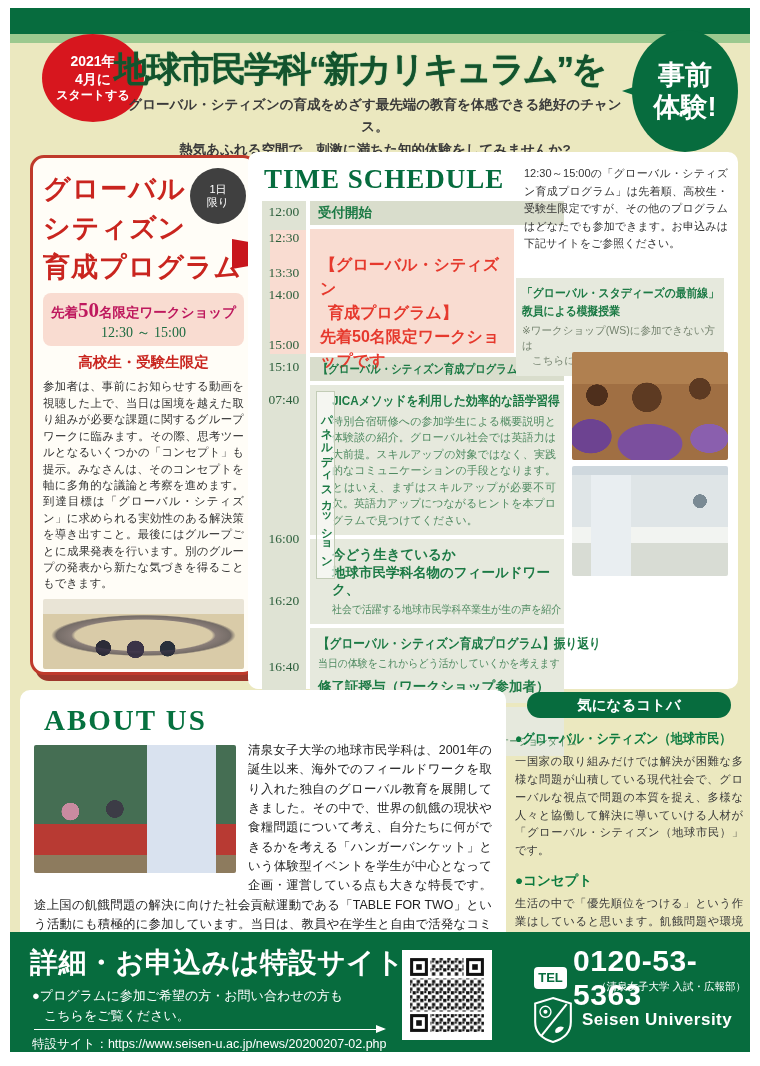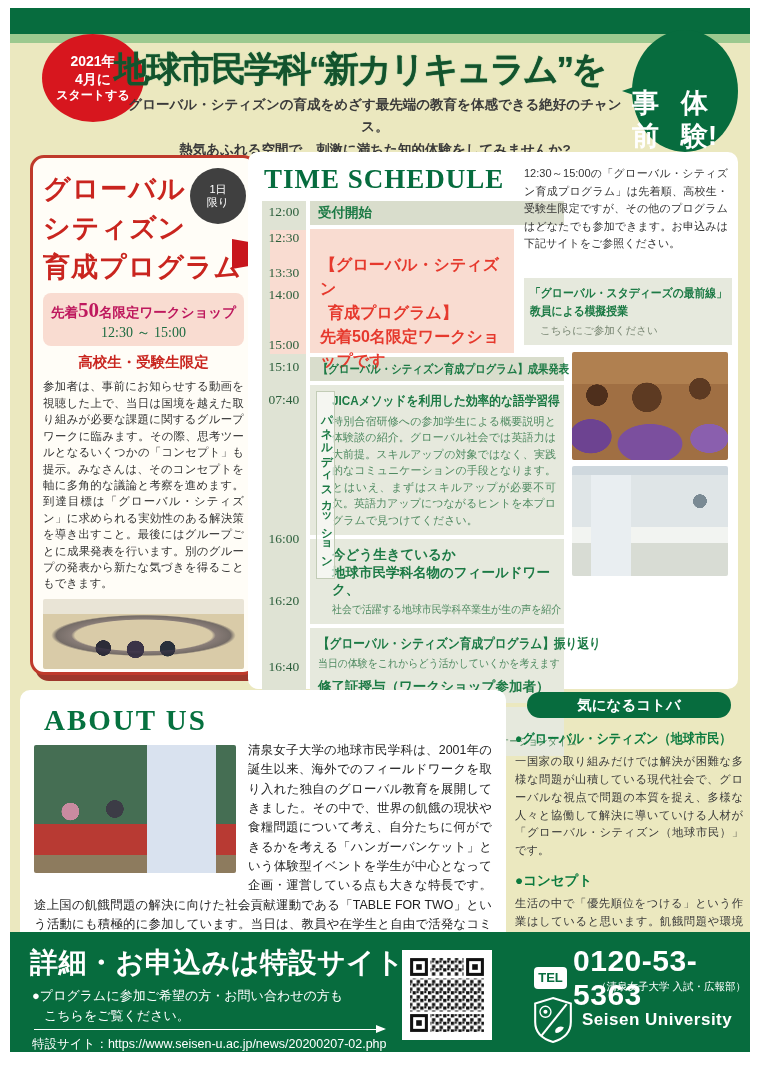--- a/index.html
+++ b/index.html
@@ -14,22 +14,22 @@
     background:#d7161e;color:#fff;display:flex;flex-direction:column;justify-content:center;
     align-items:center;text-align:center;font-weight:bold;line-height:1.25;}
   .badge-start .l1,.badge-start .l2{font-size:14px;}
   .badge-start .l3{font-size:12px;}
   .main-title{position:absolute;left:104px;top:38px;width:530px;font-size:35px;font-weight:700;
     color:#14532d;letter-spacing:-2.5px;white-space:nowrap;
     text-shadow:0 0 1px #06713f;}
   .subtitle{position:absolute;left:110px;top:86px;width:510px;text-align:center;color:#3a3a3a;
     font-size:13.5px;font-weight:bold;line-height:1.65;}
   .badge-pre{position:absolute;left:622px;top:22px;width:106px;height:122px;border-radius:50%;
-    background:#076c3e;color:#fff;display:flex;justify-content:center;
-    align-items:flex-end;font-size:27px;font-weight:900;line-height:1.2;}
+    background:#076c3e;color:#fff;display:flex;flex-direction:column;justify-content:center;
+    align-items:center;font-size:27px;font-weight:900;line-height:1.2;}
   .badge-pre-tail{position:absolute;left:612px;top:74px;width:0;height:0;
     border-right:26px solid #076c3e;border-top:9px solid transparent;border-bottom:9px solid transparent;}
 
   
   .program-box{position:absolute;left:20px;top:147px;width:201px;height:492px;background:#fffdf7;
     border:3px solid #bf3a2b;border-radius:14px;box-shadow:5px 6px 0 #9e382b;padding:12px 10px 10px;
     display:flex;flex-direction:column;}
   .program-title{font-family:"Liberation Serif","DejaVu Serif",serif;color:#c9251f;font-weight:bold;
     font-size:27px;line-height:1.45;letter-spacing:1px;}
   .badge-1day{position:absolute;right:8px;top:10px;width:56px;height:56px;border-radius:50%;
@@ -78,21 +78,21 @@
   .r6{padding-left:8px;}
   .rextra{color:#1c7a45;font-weight:900;font-size:13.5px;margin-top:7px;}
   .squeeze{display:inline-block;transform:scaleX(.86);transform-origin:left;white-space:nowrap;}
   .squeeze2{display:inline-block;transform:scaleX(.9);transform-origin:left;white-space:nowrap;}
   .panel-v{position:absolute;left:6px;top:190px;height:186px;width:17px;
     background:rgba(255,255,255,.6);border:1px solid #c2ccb6;
     writing-mode:vertical-rl;text-orientation:upright;letter-spacing:1px;
     color:#1c7a45;font-weight:bold;font-size:11.5px;text-align:center;}
   .side-note{position:absolute;left:276px;top:13px;width:204px;font-size:11px;color:#333;
     line-height:1.6;text-align:justify;}
-  .mock-box{position:absolute;left:276px;top:126px;width:196px;background:#e6e9dd;padding:7px 6px;}
+  .mock-box{position:absolute;left:268px;top:126px;width:196px;background:#e6e9dd;padding:7px 6px;}
   .mock-title{color:#1c7a45;font-weight:900;font-size:12.5px;line-height:1.4;white-space:nowrap;}
   .mock-title .squeeze2{font-size:12px;}
   .mock-note{color:#75836f;font-size:10.5px;line-height:1.45;margin-top:3px;}
   .mock-note .ind{padding-left:10px;}
   .photo-africa{position:absolute;left:324px;top:200px;width:156px;height:108px;
     background:
       radial-gradient(circle 15px at 48% 42%, #5d3a22 97%, transparent),
       radial-gradient(circle 11px at 16% 40%, #4e2f1c 97%, transparent),
       radial-gradient(circle 11px at 82% 34%, #5d3a22 97%, transparent),
       radial-gradient(ellipse 34% 30% at 50% 85%, #7b4f9e 60%, transparent 62%),
@@ -244,20 +244,21 @@
           <div class="panel-v">パネルディスカッション</div>
         </div>
       </div>
       <div class="side-note">12:30～15:00の「グローバル・シティズン育成プログラム」は先着順、高校生・受験生限定ですが、その他のプログラムはどなたでも参加できます。お申込みは下記サイトをご参照ください。</div>
       <div class="mock-box">
         <div class="mock-title">
           <div><span class="squeeze2">「グローバル・スタディーズの最前線」</span></div>
           <div><span class="squeeze2">教員による模擬授業</span></div>
         </div>
         <div class="mock-note">
+          <div>※ワークショップ(WS)に参加できない方は</div>
           <div class="ind">こちらにご参加ください</div>
         </div>
       </div>
       <div class="photo photo-africa"></div>
       <div class="photo photo-class"></div>
     </div>
 
     <div class="about-panel">
       <div class="about-title">ABOUT US</div>
       <div class="photo about-photo"></div>

